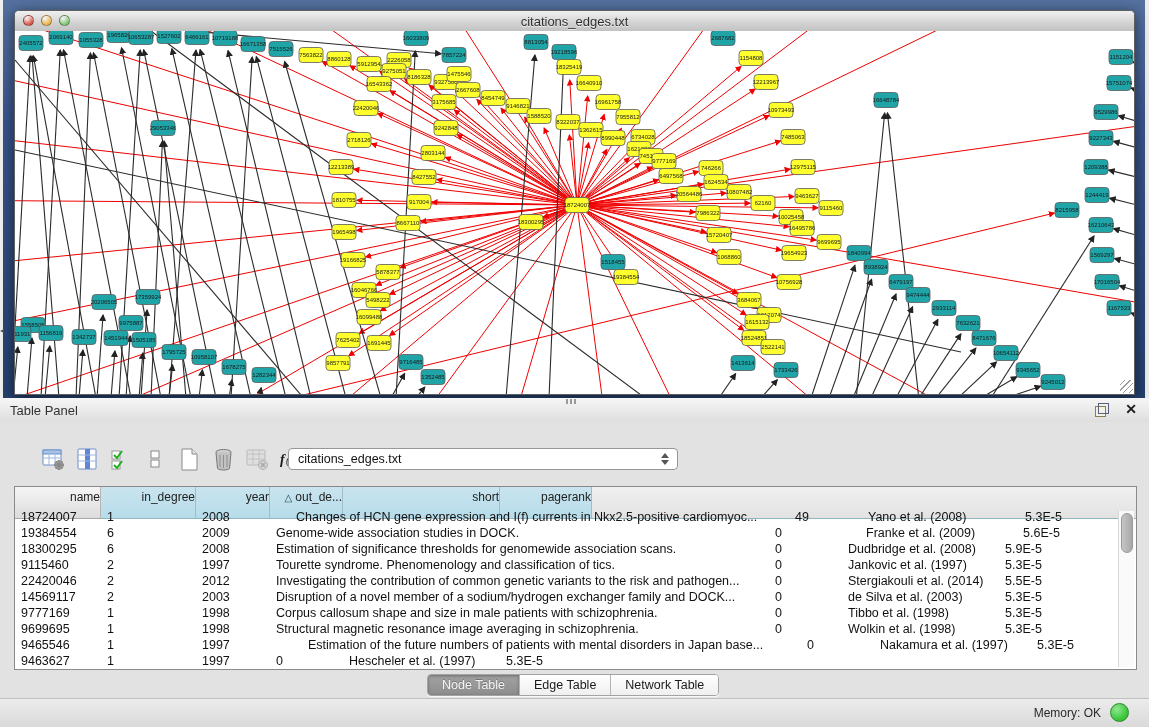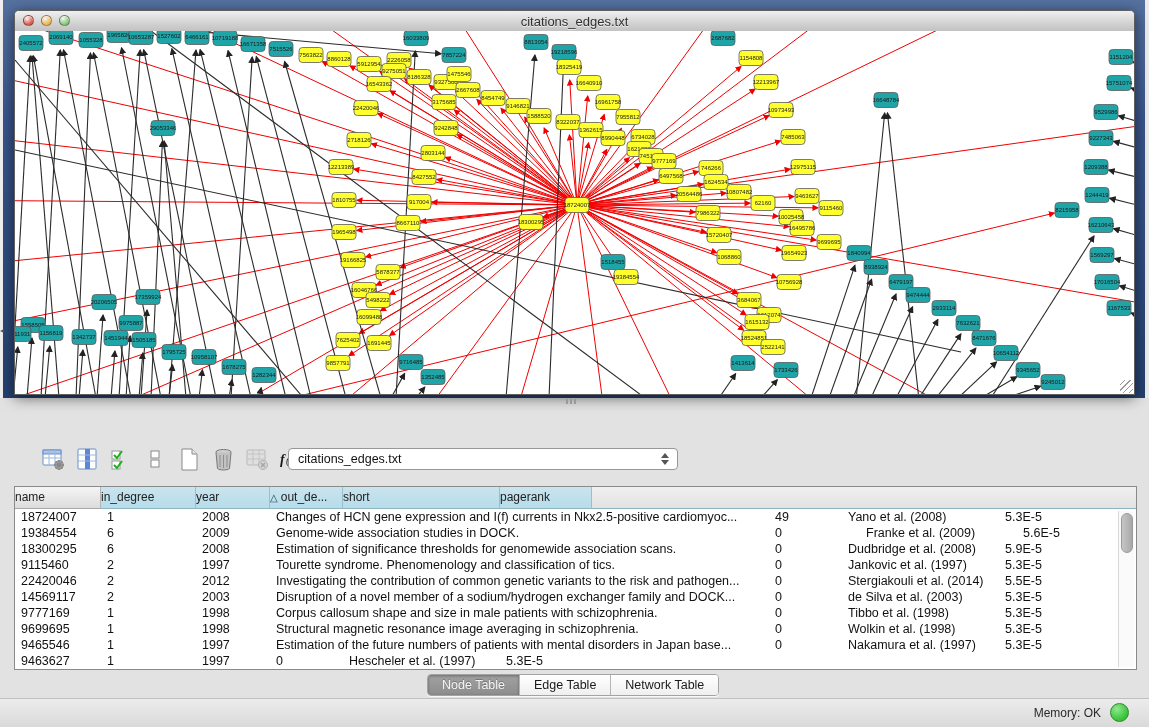--- a/index.html
+++ b/index.html
@@ -47,22 +47,22 @@
     border:1px solid #979797;border-radius:4px;box-sizing:border-box;cursor:pointer;}
   .combo .val{position:absolute;left:9px;top:3px;font-size:12.5px;color:#111;}
   .combo .stepper{position:absolute;right:7px;top:2px;width:9px;height:16px;}
   .combo .stepper div{width:0;height:0;border-left:4px solid transparent;border-right:4px solid transparent;margin:2px 0;}
   .combo .up{border-bottom:5px solid #555;}
   .combo .dn{border-top:5px solid #555;}
 
   .table-wrap{position:absolute;left:14px;top:486px;width:1123px;height:184px;
     border:1px solid #8a8a8a;background:#fff;box-sizing:border-box;overflow:hidden;}
   .thead{display:flex;height:22px;}
-  .th{box-sizing:border-box;height:22px;border-right:1px solid #9dbfcb;border-bottom:1px solid #8fb4c2;
-    background:linear-gradient(180deg,#c9e4ee,#b6dcea);font-size:12px;color:#222;text-align:left;
+  .th{box-sizing:border-box;height:32px;border-right:1px solid #9dbfcb;border-bottom:1px solid #8fb4c2;
+    background:linear-gradient(180deg,#c9e4ee,#b6dcea);font-size:12px;color:#222;text-align:right;
     line-height:21px;overflow:hidden;white-space:nowrap;cursor:pointer;}
   .th.primary{background:linear-gradient(180deg,#f5f5f5,#dcdcdc);border-right:1px solid #b5b5b5;border-bottom:1px solid #a8a8a8;}
   .th.filler{background:linear-gradient(180deg,#f0f0f0,#e2e2e2);border-right:none;flex:1;cursor:default;}
   .sort-glyph{font-size:10px;color:#23485c;margin-right:3px;}
   .tbody{position:relative;}
   .tr{display:flex;height:16px;}
   .td{box-sizing:border-box;height:16px;padding:0 0 0 6px;font-size:12.5px;color:#111;
     overflow:hidden;white-space:nowrap;line-height:16px;}
   .vscroll{position:absolute;right:2px;top:24px;width:15px;height:156px;background:#fafafa;border-left:1px solid #d8d8d8;}
   .vthumb{position:absolute;left:2px;top:2px;width:10px;height:38px;border-radius:6px;
@@ -533,20 +533,28 @@
               <text x="410" y="364" class="node-label">9716485</text>
               <rect x="420" y="369.5" width="24" height="15" rx="3.5" fill="#1fa5a8" stroke="#5a5a5a" stroke-width="0.8"></rect>
               <text x="432" y="379" class="node-label">1352485</text>
             </g>
         </svg>
         <div class="resize-grip"></div>
       </div>
     </div>
   </div>
 
+  <div class="tp-bar">
+    <div class="tp-title">Table Panel</div>
+    <div class="tp-float">
+        <div class="sq1"></div>
+        <div class="sq2"></div>
+      </div>
+    <div class="tp-close">✕</div>
+  </div>
   <div class="splitter-dot"></div>
 
   <div class="toolbar-zone">
     <div class="tb-icons" id="tbicons">
         <div class="tbicon">
           <svg width="25" height="25">
             <rect x="2" y="3" width="18" height="15" rx="1" fill="#fff" stroke="#6d8fc9"></rect>
             <rect x="2" y="3" width="18" height="4" fill="#a8c4e8" stroke="#6d8fc9"></rect>
             <path d="M2 11h18M8 3v15M14 3v15" stroke="#9db8dd" stroke-width="1"></path>
             <circle cx="18" cy="18" r="4.2" fill="#b9b9b9" stroke="#777"></circle>
@@ -620,21 +628,21 @@
         <div class="th" style="width: 73px; flex: 0 0 73px;"><span class="sort-glyph">△</span><span>out_de...</span></div>
         <div class="th" style="width: 157px; flex: 0 0 157px;"><span>short</span></div>
         <div class="th" style="width: 92px; flex: 0 0 92px;"><span>pagerank</span></div>
         <div class="th filler"></div>
       </div>
     <div class="tbody" id="tbody">
         <div class="tr">
           <div class="td" style="width: 86px; flex: 0 0 86px;">18724007</div>
           <div class="td" style="width: 95px; flex: 0 0 95px;">1</div>
           <div class="td" style="width: 74px; flex: 0 0 74px;">2008</div>
-          <div class="td" style="width: 499px; flex: 0 0 499px;">Changes of HCN gene expression and I(f) currents in Nkx2.5-positive cardiomyoc...</div>
+          <div class="td" style="width: 499px; flex: 0 0 499px; margin-left: 20px;">Changes of HCN gene expression and I(f) currents in Nkx2.5-positive cardiomyoc...</div>
           <div class="td" style="width: 73px; flex: 0 0 73px;">49</div>
           <div class="td" style="width: 157px; flex: 0 0 157px;">Yano et al. (2008)</div>
           <div class="td" style="width: 92px; flex: 0 0 92px;">5.3E-5</div>
         </div>
         <div class="tr">
           <div class="td" style="width: 86px; flex: 0 0 86px;">19384554</div>
           <div class="td" style="width: 95px; flex: 0 0 95px;">6</div>
           <div class="td" style="width: 74px; flex: 0 0 74px;">2009</div>
           <div class="td" style="width: 499px; flex: 0 0 499px;">Genome-wide association studies in DOCK.</div>
           <div class="td" style="width: 73px; flex: 0 0 73px;">0</div>
@@ -692,21 +700,21 @@
           <div class="td" style="width: 74px; flex: 0 0 74px;">1998</div>
           <div class="td" style="width: 499px; flex: 0 0 499px;">Structural magnetic resonance image averaging in schizophrenia.</div>
           <div class="td" style="width: 73px; flex: 0 0 73px;">0</div>
           <div class="td" style="width: 157px; flex: 0 0 157px;">Wolkin et al. (1998)</div>
           <div class="td" style="width: 92px; flex: 0 0 92px;">5.3E-5</div>
         </div>
         <div class="tr">
           <div class="td" style="width: 86px; flex: 0 0 86px;">9465546</div>
           <div class="td" style="width: 95px; flex: 0 0 95px;">1</div>
           <div class="td" style="width: 74px; flex: 0 0 74px;">1997</div>
-          <div class="td" style="width: 499px; flex: 0 0 499px;">Estimation of the future numbers of patients with mental disorders in Japan base...</div>
+          <div class="td" style="width: 499px; flex: 0 0 499px; margin-left: 32px;">Estimation of the future numbers of patients with mental disorders in Japan base...</div>
           <div class="td" style="width: 73px; flex: 0 0 73px;">0</div>
           <div class="td" style="width: 157px; flex: 0 0 157px;">Nakamura et al. (1997)</div>
           <div class="td" style="width: 92px; flex: 0 0 92px;">5.3E-5</div>
         </div>
         <div class="tr">
           <div class="td" style="width: 86px; flex: 0 0 86px;">9463627</div>
           <div class="td" style="width: 95px; flex: 0 0 95px;">1</div>
           <div class="td" style="width: 74px; flex: 0 0 74px;">1997</div>
           <div class="td" style="width: 73px; flex: 0 0 73px;">0</div>
           <div class="td" style="width: 157px; flex: 0 0 157px;">Hescheler et al. (1997)</div>

